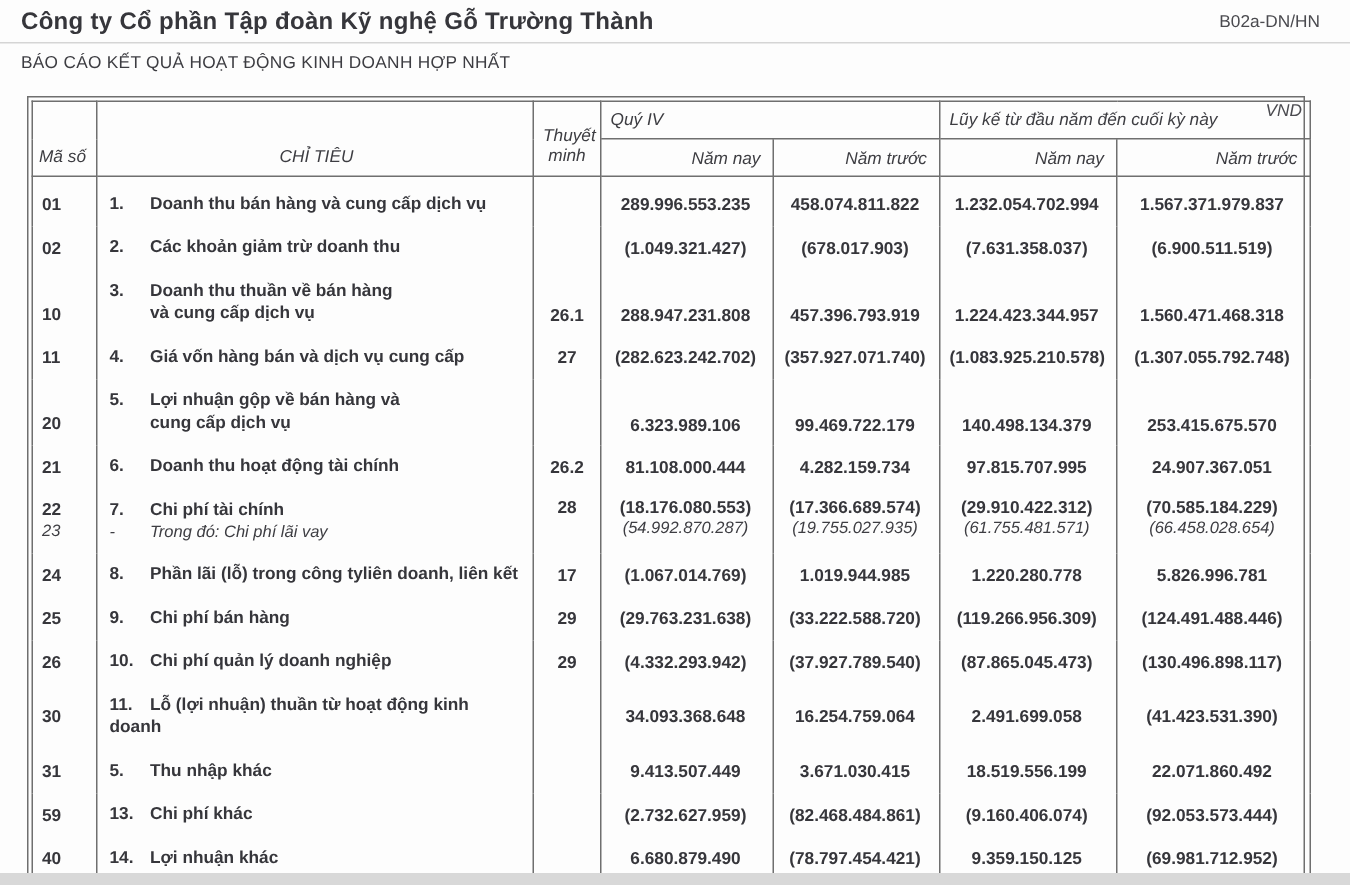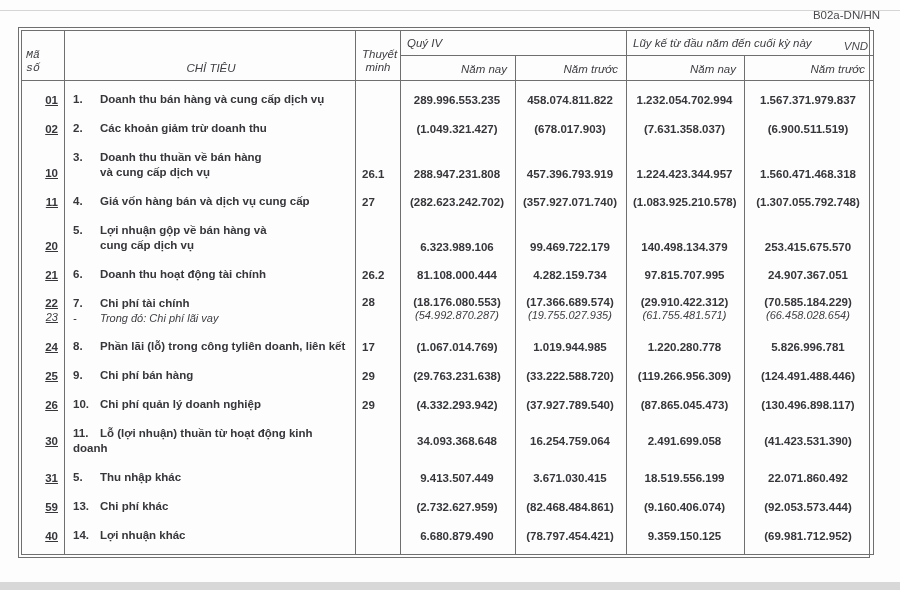--- a/index.html
+++ b/index.html
@@ -24,21 +24,21 @@
   .head-rule{border-bottom:1px solid #d5d5d5;margin-top:4px;}
   .report-title{
     font-size:11.5px;color:#3d3d42;letter-spacing:.2px;
     padding-left:14px;margin-top:7px;
   }
   .report-period{
     font-size:11px;color:#3d3d42;
     padding-left:14px;margin-top:2px;
   }
   .currency{
-    position:absolute;top:40px;right:32px;
+    position:absolute;top:68px;right:32px;
     font-size:11.5px;font-style:italic;color:#4a4a4f;
   }
   
   .table-wrap{
     margin:16px 0 0 18px;
     width:852px;
     border:1px solid #6f6f6f;
     padding:2px;
     box-sizing:border-box;
     background:#fdfdfd;
@@ -49,58 +49,60 @@
     border:1px solid #6f6f6f;
     table-layout:fixed;
   }
   th,td{box-sizing:border-box;}
   thead th{
     border:1px solid #6f6f6f;
     font-style:italic;font-weight:normal;
     font-size:11.5px;color:#3d3d42;
     padding:3px 6px;
   }
-  .h-code{vertical-align:bottom;text-align:left;padding-left:4px;padding-bottom:6px;font-family:Liberation Mono, monospace;}
+  .h-code{vertical-align:bottom;text-align:left;padding-left:4px;padding-bottom:6px;}
   .h-label{vertical-align:bottom;text-align:center;padding-left:8px;padding-bottom:6px;}
   .h-note{vertical-align:bottom;text-align:center;padding-bottom:6px;line-height:13px;}
   .h-group{text-align:left;height:25px;vertical-align:middle;}
   .h-sub{text-align:right;vertical-align:bottom;height:25px;padding-right:8px;padding-bottom:5px;}
   tbody td{
     border-left:1px solid #6f6f6f;
     border-right:1px solid #6f6f6f;
     font-size:11.5px;font-weight:bold;
     padding:7px 6px;
     vertical-align:middle;
   }
   tbody tr:first-child td{padding-top:11px;}
   tbody tr:last-child td{padding-bottom:11px;}
-  .c-code{text-align:right;line-height:14px;text-decoration:underline;}
+  .c-code{text-align:left;line-height:14px;}
   .c-label{padding-left:8px;}
-  .c-note{}
+  .c-note{text-align:center;}
   .c-num{text-align:center;padding-right:8px;}
   .lline{line-height:15px;}
   .stt{display:inline-block;width:27px;}
   .vbottom td{vertical-align:bottom;margin-left:18px;}
   .vtop td{vertical-align:top;}
   .sub-it{
     font-weight:normal;font-style:italic;font-size:11px;color:#3d3d42;
     line-height:14px;
   }
   
   .scan-band{
     position:absolute;left:0;bottom:0;width:900px;height:8px;
     background:#d8d8d8;
   }
 </style>
 </head>
 <body>
 
 <div class="page-head">
+  <span class="company">Công ty Cổ phần Tập đoàn Kỹ nghệ Gỗ Trường Thành</span>
   <span class="form-code">B02a-DN/HN</span>
   <div class="head-rule"></div>
+  <div class="report-title">BÁO CÁO KẾT QUẢ HOẠT ĐỘNG KINH DOANH HỢP NHẤT</div>
   <span class="currency">VND</span>
 </div>
 
 <div class="table-wrap">
 <table>
   <colgroup>
     <col style="width:43px">
         <col style="width:291px">
         <col style="width:45px">
     <col style="width:115px">

